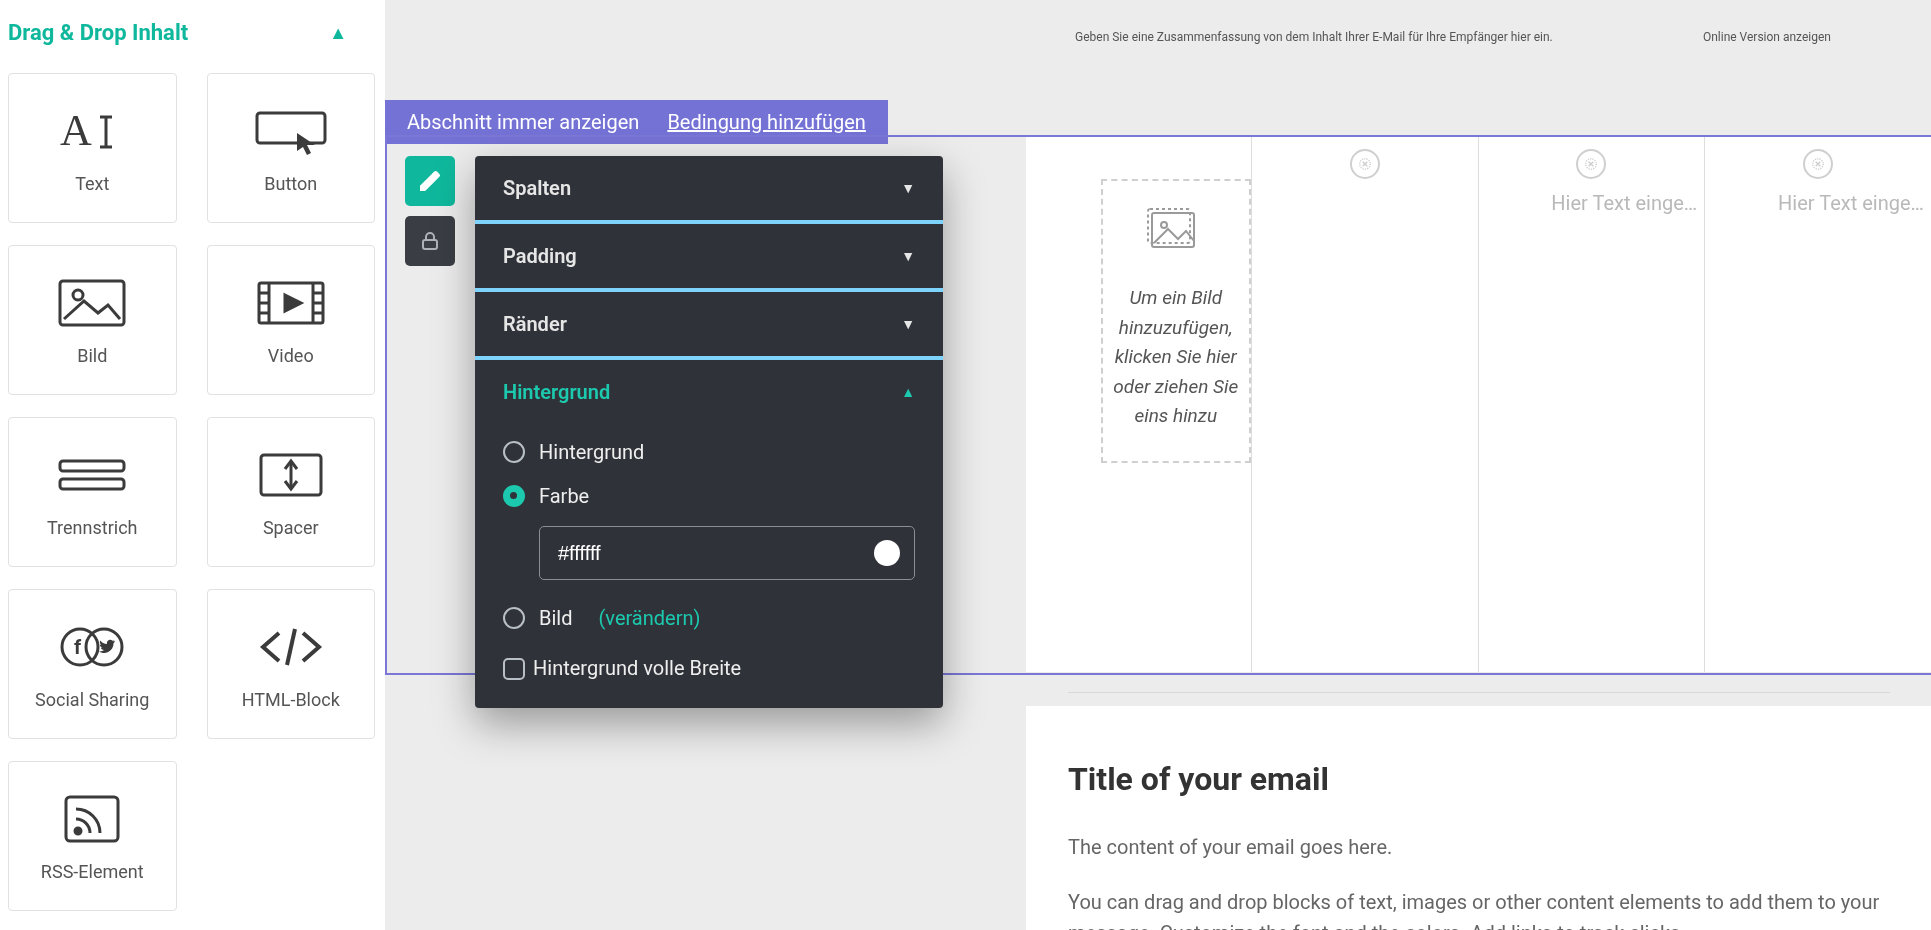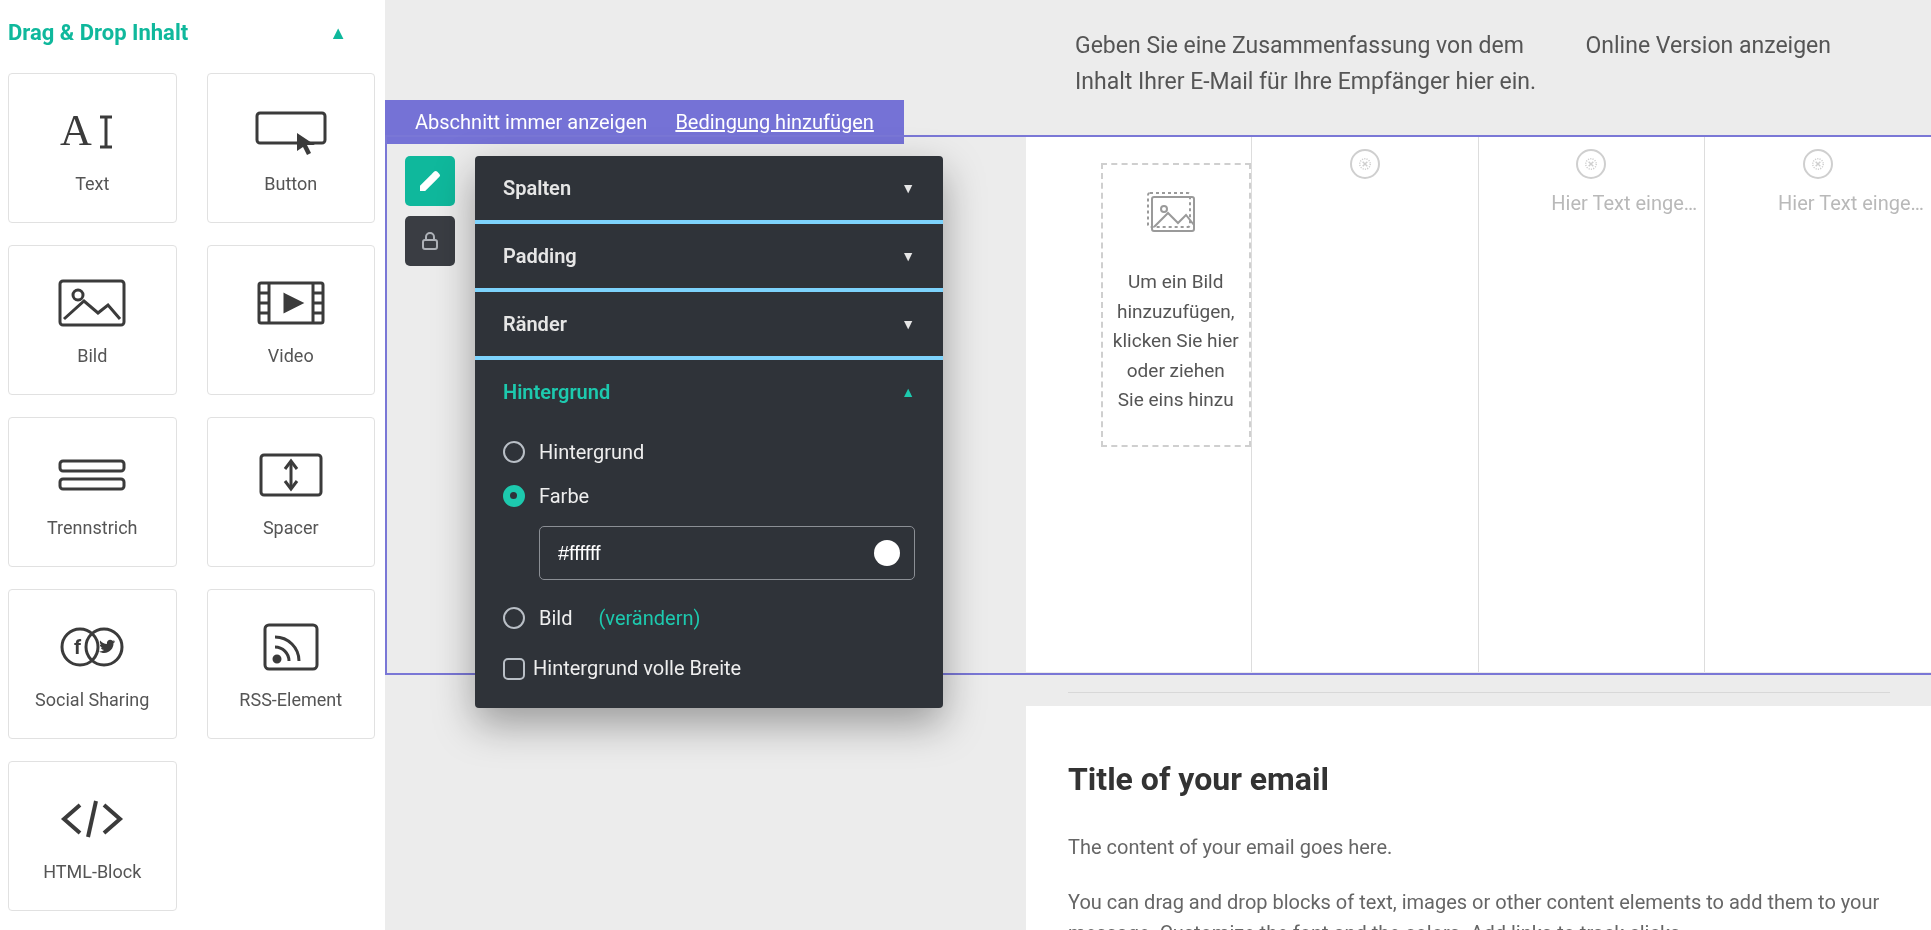--- a/index.html
+++ b/index.html
@@ -67,36 +67,36 @@
     height: 930px;
     background: #ececec;
   }
 
   
   .preheader {
     display: flex;
     justify-content: space-between;
     padding: 28px 100px 0 690px;
     color: #555;
-    font-size: 23px;
+    font-size: 12px;
     line-height: 1.55;
   }
   .preheader .summary { max-width: 570px; }
   .preheader .online { white-space: nowrap; }
 
   
   .condition-bar {
     position: absolute;
     left: 0; top: 100px;
     background: #7572d6;
     color: #fff;
     display: flex;
     align-items: center;
     gap: 28px;
-    padding: 10px 30px;
+    padding: 10px 22px;
     font-size: 20px;
     border-radius: 0;
   }
   .condition-bar a { color: #fff; text-decoration: underline; cursor: pointer; }
 
   
   .section-outline {
     position: absolute;
     left: 0; top: 135px;
     width: 1546px;
@@ -209,21 +209,21 @@
     width: 905px;
     height: 535px;
     background: #fff;
   }
   .columns-row {
     display: flex;
     height: 100%;
   }
   .col-sep { width: 1px; background: #ddd; height: 100%; }
   .col { position: relative; display: flex; flex-direction: column; align-items: flex-end; }
-  .col.c1 { width: 225px; padding-top: 26px; }
+  .col.c1 { width: 225px; padding-top: 42px; font-style: italic; }
   .col.c2 { width: 226px; }
   .col.c3 { width: 226px; }
   .col.c4 { width: 226px; }
   .del-badge {
     position: absolute; top: 12px; left: 50%; transform: translateX(-50%);
     width: 30px; height: 30px; border-radius: 50%;
     border: 2px solid #cfcfcf; color: #cfcfcf;
     display: flex; align-items: center; justify-content: center;
     font-size: 16px;
     background: #fff;
@@ -363,39 +363,39 @@
             <circle cx="52" cy="28" r="18"></circle>
             <text x="22" y="35" font-size="20" fill="currentColor" stroke="none" font-weight="bold">f</text>
             <path d="M60 22c-1 .5-2 .8-3 1 1-.7 1.9-1.8 2.2-3-.1.6-2.1 1.1-3.3 1.4-1-1-2.4-1.7-4-1.7-3 0-5.4 2.5-5.4 5.5 0 .4 0 .9.1 1.3-4.5-.2-8.5-2.4-11.2-5.8-.5.8-.7 1.8-.7 2.8 0 1.9 1 3.6 2.4 4.6-.9 0-1.7-.3-2.4-.7 0 2.7 1.9 4.9 4.4 5.4-.5.1-1 .2-1.5.2-.4 0-.7 0-1.1-.1.7 2.2 2.8 3.8 5.2 3.8-1.9 1.5-4.3 2.4-6.9 2.4h-1.3c2.4 1.6 5.3 2.5 8.4 2.5 10.1 0 15.6-8.4 15.6-15.7v-.7c1.1-.8 2-1.7 2.7-2.8z" fill="currentColor" stroke="none" transform="translate(0 0) scale(0.6) translate(45 15)"></path>
           </svg>
       </div>
       <span>Social Sharing</span>
     </div>
 
     <div class="tile">
       <div class="icon-box">
+        <svg viewBox="0 0 80 56" fill="none" stroke="currentColor" stroke-width="4">
+            <path d="M28 14 L12 28 L28 42"></path>
+            <path d="M52 14 L68 28 L52 42"></path>
+            <line x1="44" y1="10" x2="36" y2="46"></line>
+          </svg>
+      </div>
+      <span>HTML-Block</span>
+    </div>
+
+    <div class="tile">
+      <div class="icon-box">
         <svg viewBox="0 0 80 56" fill="none" stroke="currentColor" stroke-width="3">
             <rect x="14" y="6" width="52" height="44" rx="4"></rect>
             <circle cx="26" cy="40" r="3" fill="currentColor"></circle>
             <path d="M24 28 a14 14 0 0 1 14 14"></path>
             <path d="M24 18 a24 24 0 0 1 24 24"></path>
           </svg>
       </div>
       <span>RSS-Element</span>
-    </div>
-
-    <div class="tile">
-      <div class="icon-box">
-        <svg viewBox="0 0 80 56" fill="none" stroke="currentColor" stroke-width="4">
-            <path d="M28 14 L12 28 L28 42"></path>
-            <path d="M52 14 L68 28 L52 42"></path>
-            <line x1="44" y1="10" x2="36" y2="46"></line>
-          </svg>
-      </div>
-      <span>HTML-Block</span>
     </div>
 
   </div>
 </div>
 
 <div class="canvas">
 
   <div class="preheader">
     <div class="summary">Geben Sie eine Zusammenfassung von dem Inhalt Ihrer E-Mail für Ihre Empfänger hier ein.</div>
     <div class="online">Online Version anzeigen</div>

